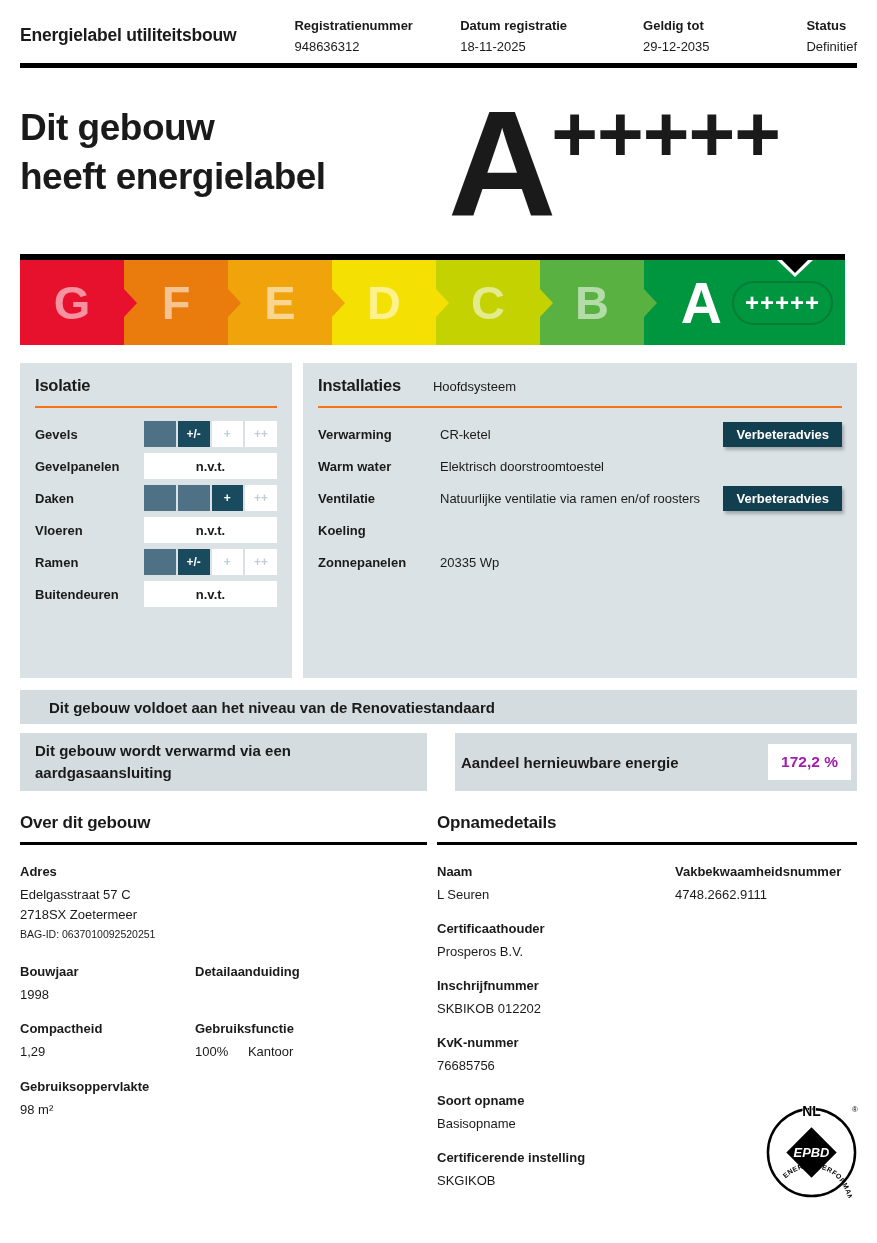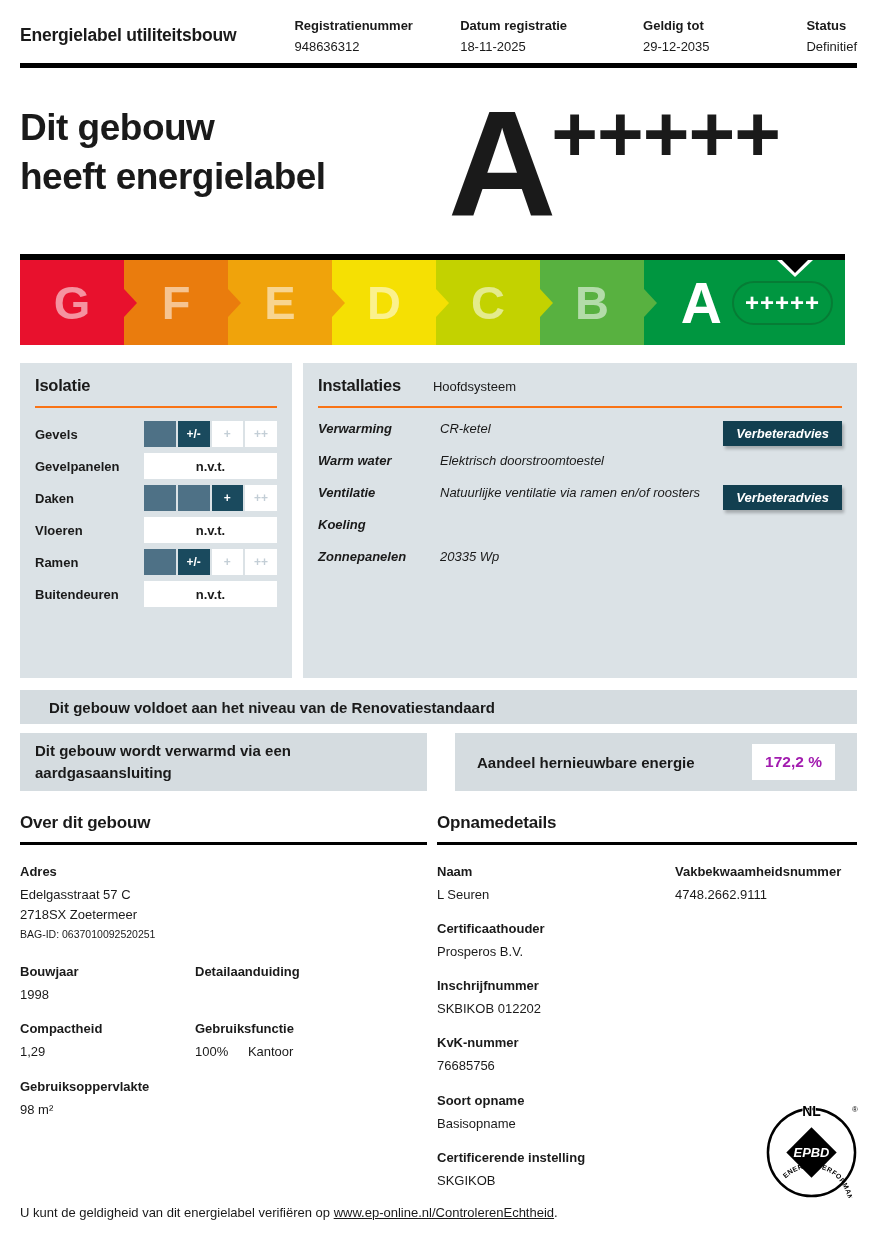--- a/index.html
+++ b/index.html
@@ -48,31 +48,31 @@
   .panel-rows { margin-top:13px; }
   .iso-row { display:flex; justify-content:space-between; align-items:center; height:26px; margin-bottom:6px; }
   .iso-label { font-size:13px; font-weight:bold; }
   .indicator { width:133px; height:26px; display:flex; gap:2px; }
   .cell { flex:1; display:flex; align-items:center; justify-content:center; font-size:12px; font-weight:bold; }
   .cell.filled { background:#4e7186; color:#4e7186; }
   .cell.active { background:#1a4a5e; color:#fff; }
   .cell.empty  { background:#fff; color:#c3ced6; }
   .nvt { width:133px; height:26px; background:#fff; display:flex; align-items:center; justify-content:center;
     font-size:13px; font-weight:bold; }
-  .inst-row { display:flex; align-items:flex-start; height:26px; margin-bottom:6px;font-style:italic; }
+  .inst-row { display:flex; align-items:center; height:26px; margin-bottom:6px; }
   .inst-label { width:122px; flex-shrink:0; font-size:13px; font-weight:bold; }
   .inst-value { flex:1; font-size:13px; }
   .advice-btn { background:#123f50; color:#fff; font-size:13px; font-weight:bold; padding:5px 13px;
     box-shadow:2px 3px 3px rgba(0,0,0,0.25); cursor:pointer; white-space:nowrap; }
 
   
   .banner { background:#d5dce0; position:absolute; display:flex; align-items:center; font-weight:bold; font-size:15px; }
   .banner-renovatie { left:20px; top:690px; width:837px; height:34px; padding:0 29px; }
   .banner-verwarmd { left:20px; top:733px; width:407px; height:58px; padding:16px 15px; line-height:1.45; }
-  .banner-hernieuwbaar { left:455px; top:733px; width:402px; height:58px; padding:0 22px; justify-content:space-between; }
+  .banner-hernieuwbaar { left:455px; top:733px; width:402px; height:58px; padding:0 6px; justify-content:space-between; }
   .value-box { background:#fff; color:#a21caf; padding:9px 13px; font-size:15.5px; font-weight:bold; }
 
   
   .info-section { position:absolute; top:813px; }
   .info-over { left:20px; width:407px; }
   .info-opname { left:437px; width:420px; }
   .info-title { font-size:17px; font-weight:bold; border-bottom:3px solid #000; padding-bottom:9px; letter-spacing:-0.2px; }
   .info-body { margin-top:19px; position:relative; }
   .field { margin-bottom:16px; }
   .field-label { font-size:13px; font-weight:bold; margin-bottom:6px; }
@@ -322,17 +322,14 @@
           <textPath href="#ringpath">ENERGY PERFORMANCE OF BUILDINGS DIRECTIVE</textPath>
         </text>
         <rect x="32" y="36" width="36" height="36" transform="rotate(45 50 54)" fill="#000"></rect>
         <text x="50" y="58.5" font-size="13" font-weight="bold" font-style="italic" fill="#fff" text-anchor="middle">EPBD</text>
         <text x="50" y="17" font-size="14" font-weight="bold" fill="#000" stroke="#fff" stroke-width="1.2" text-anchor="middle" style="paint-order:stroke">NL</text>
         <text x="91" y="13" font-size="8" fill="#000">®</text>
       </svg>
     </div>
   </div>
 
-  <div class="footer">
-    <span>U kunt de geldigheid van dit energielabel verifiëren op </span><a href="#">www.ep-online.nl/ControlerenEchtheid</a><span>.</span>
-  </div>
 
 </div>
 
 </body></html>

